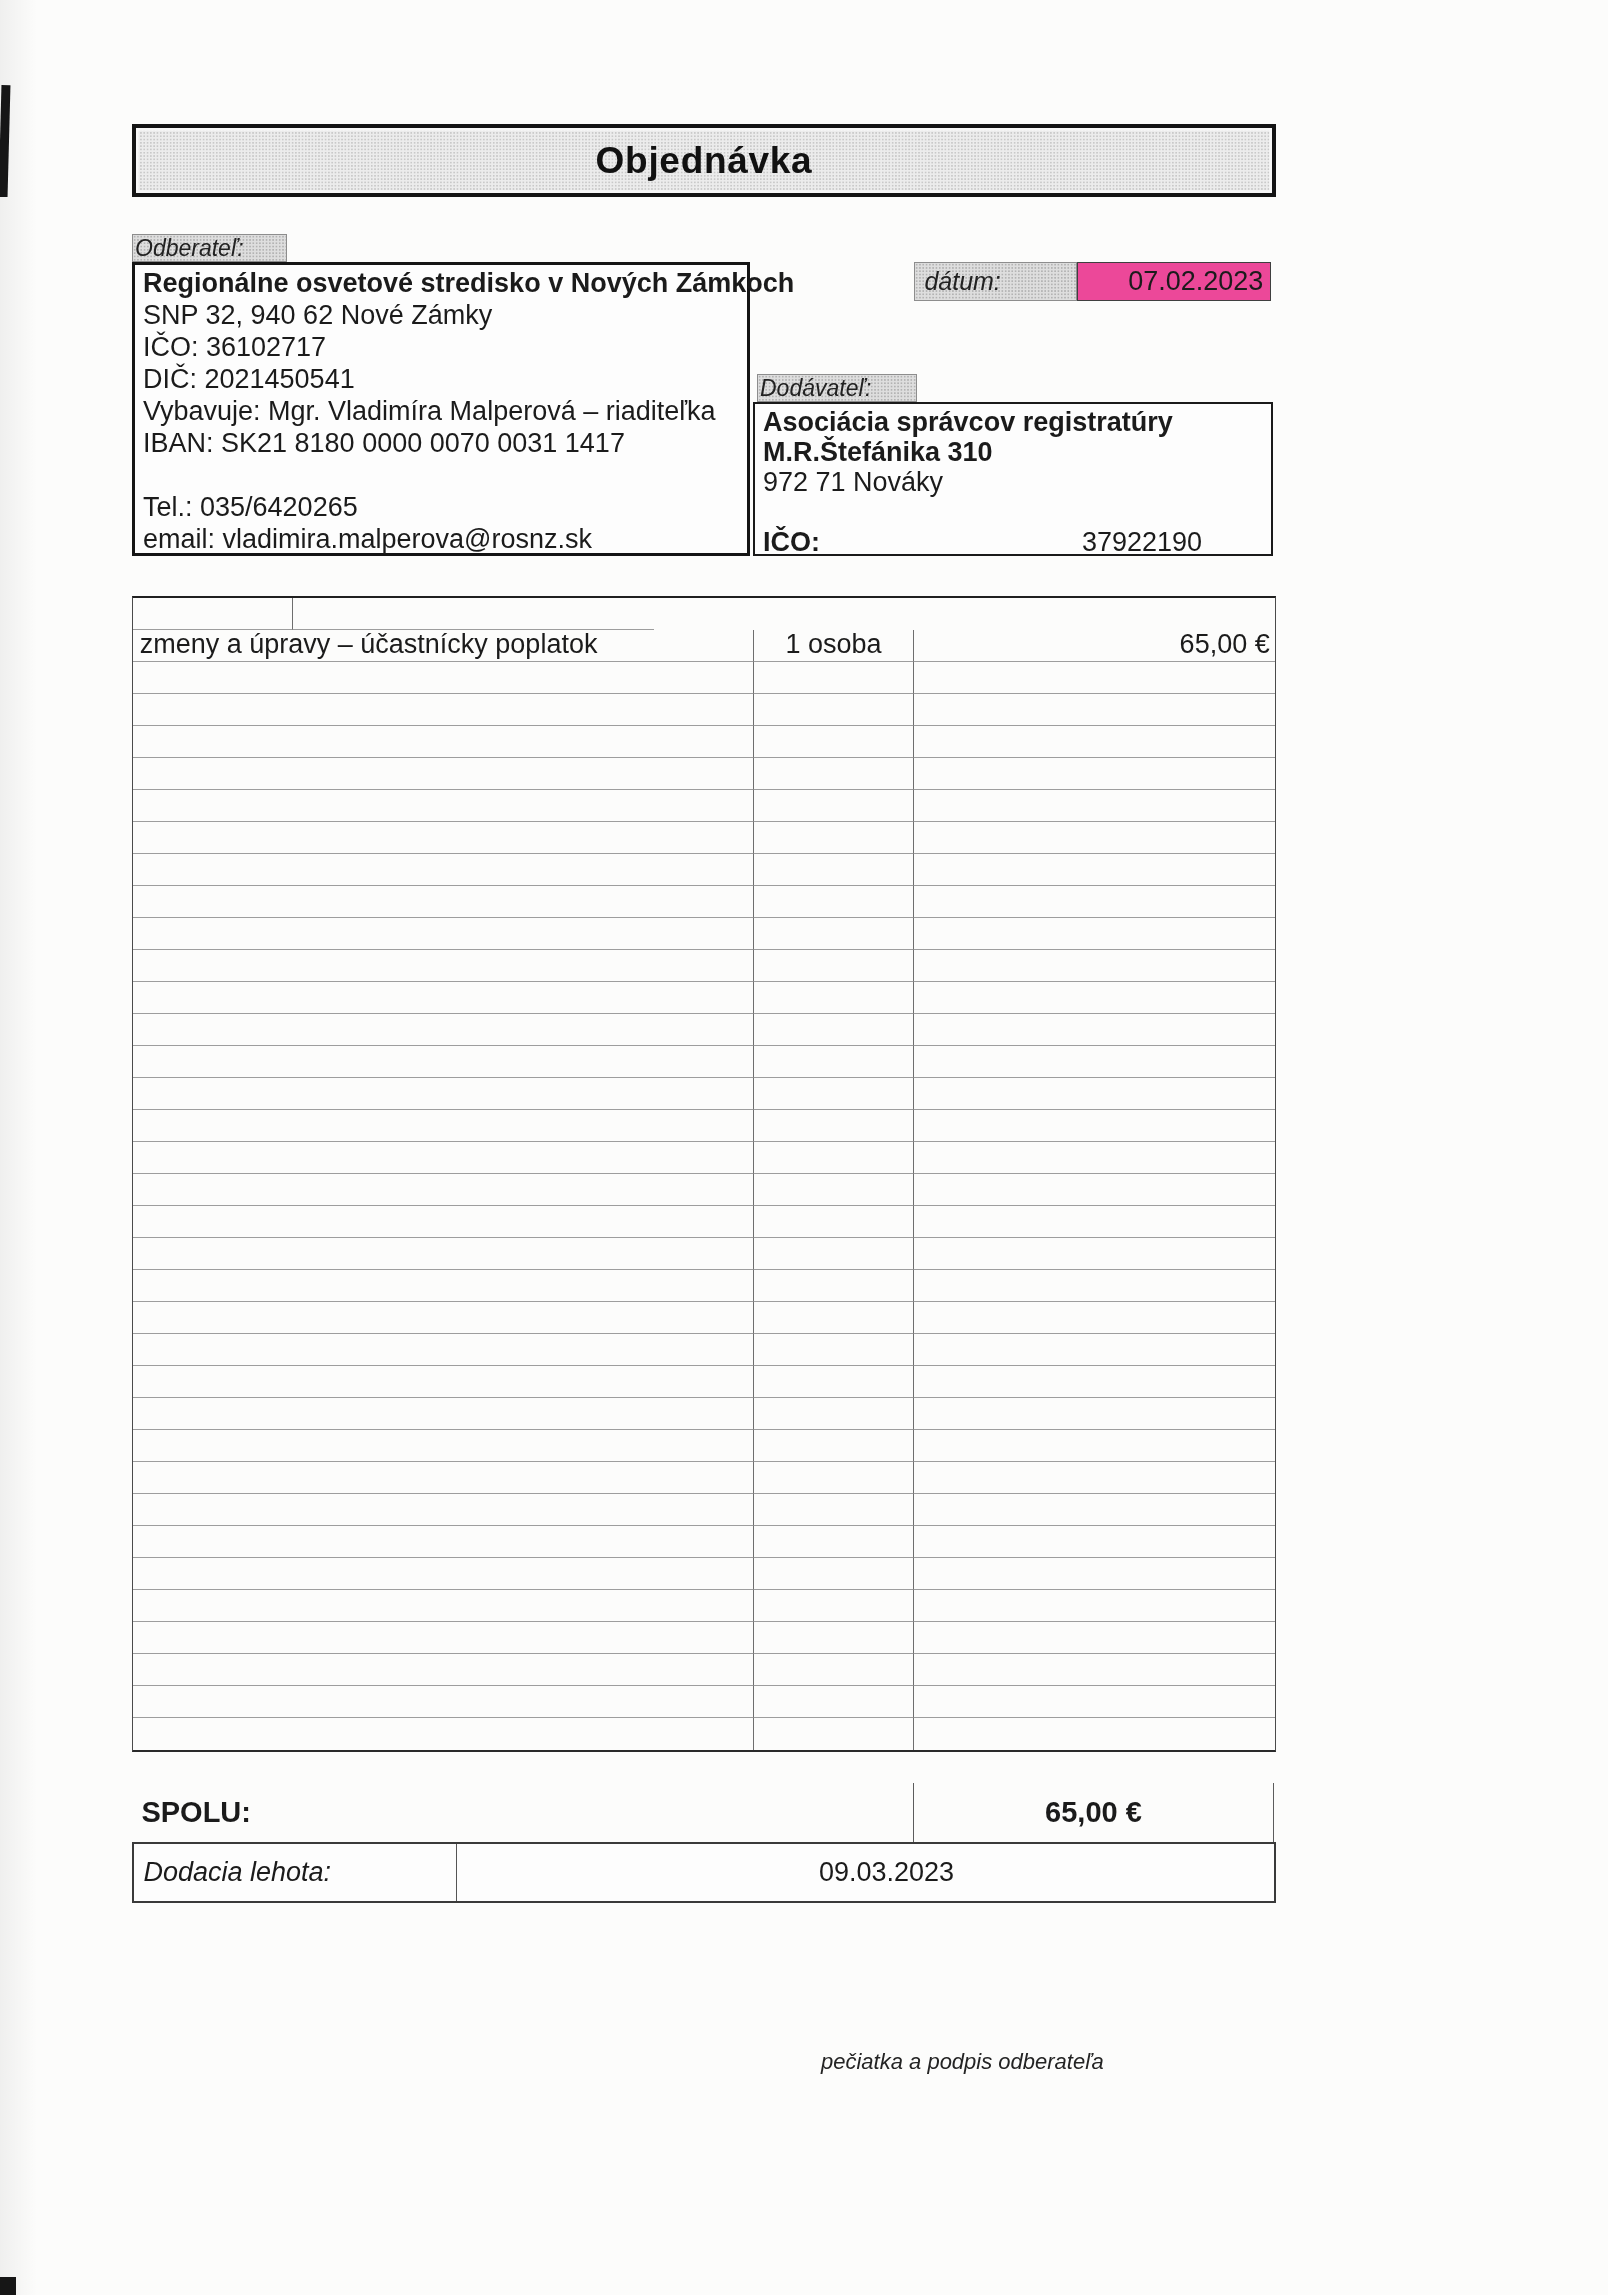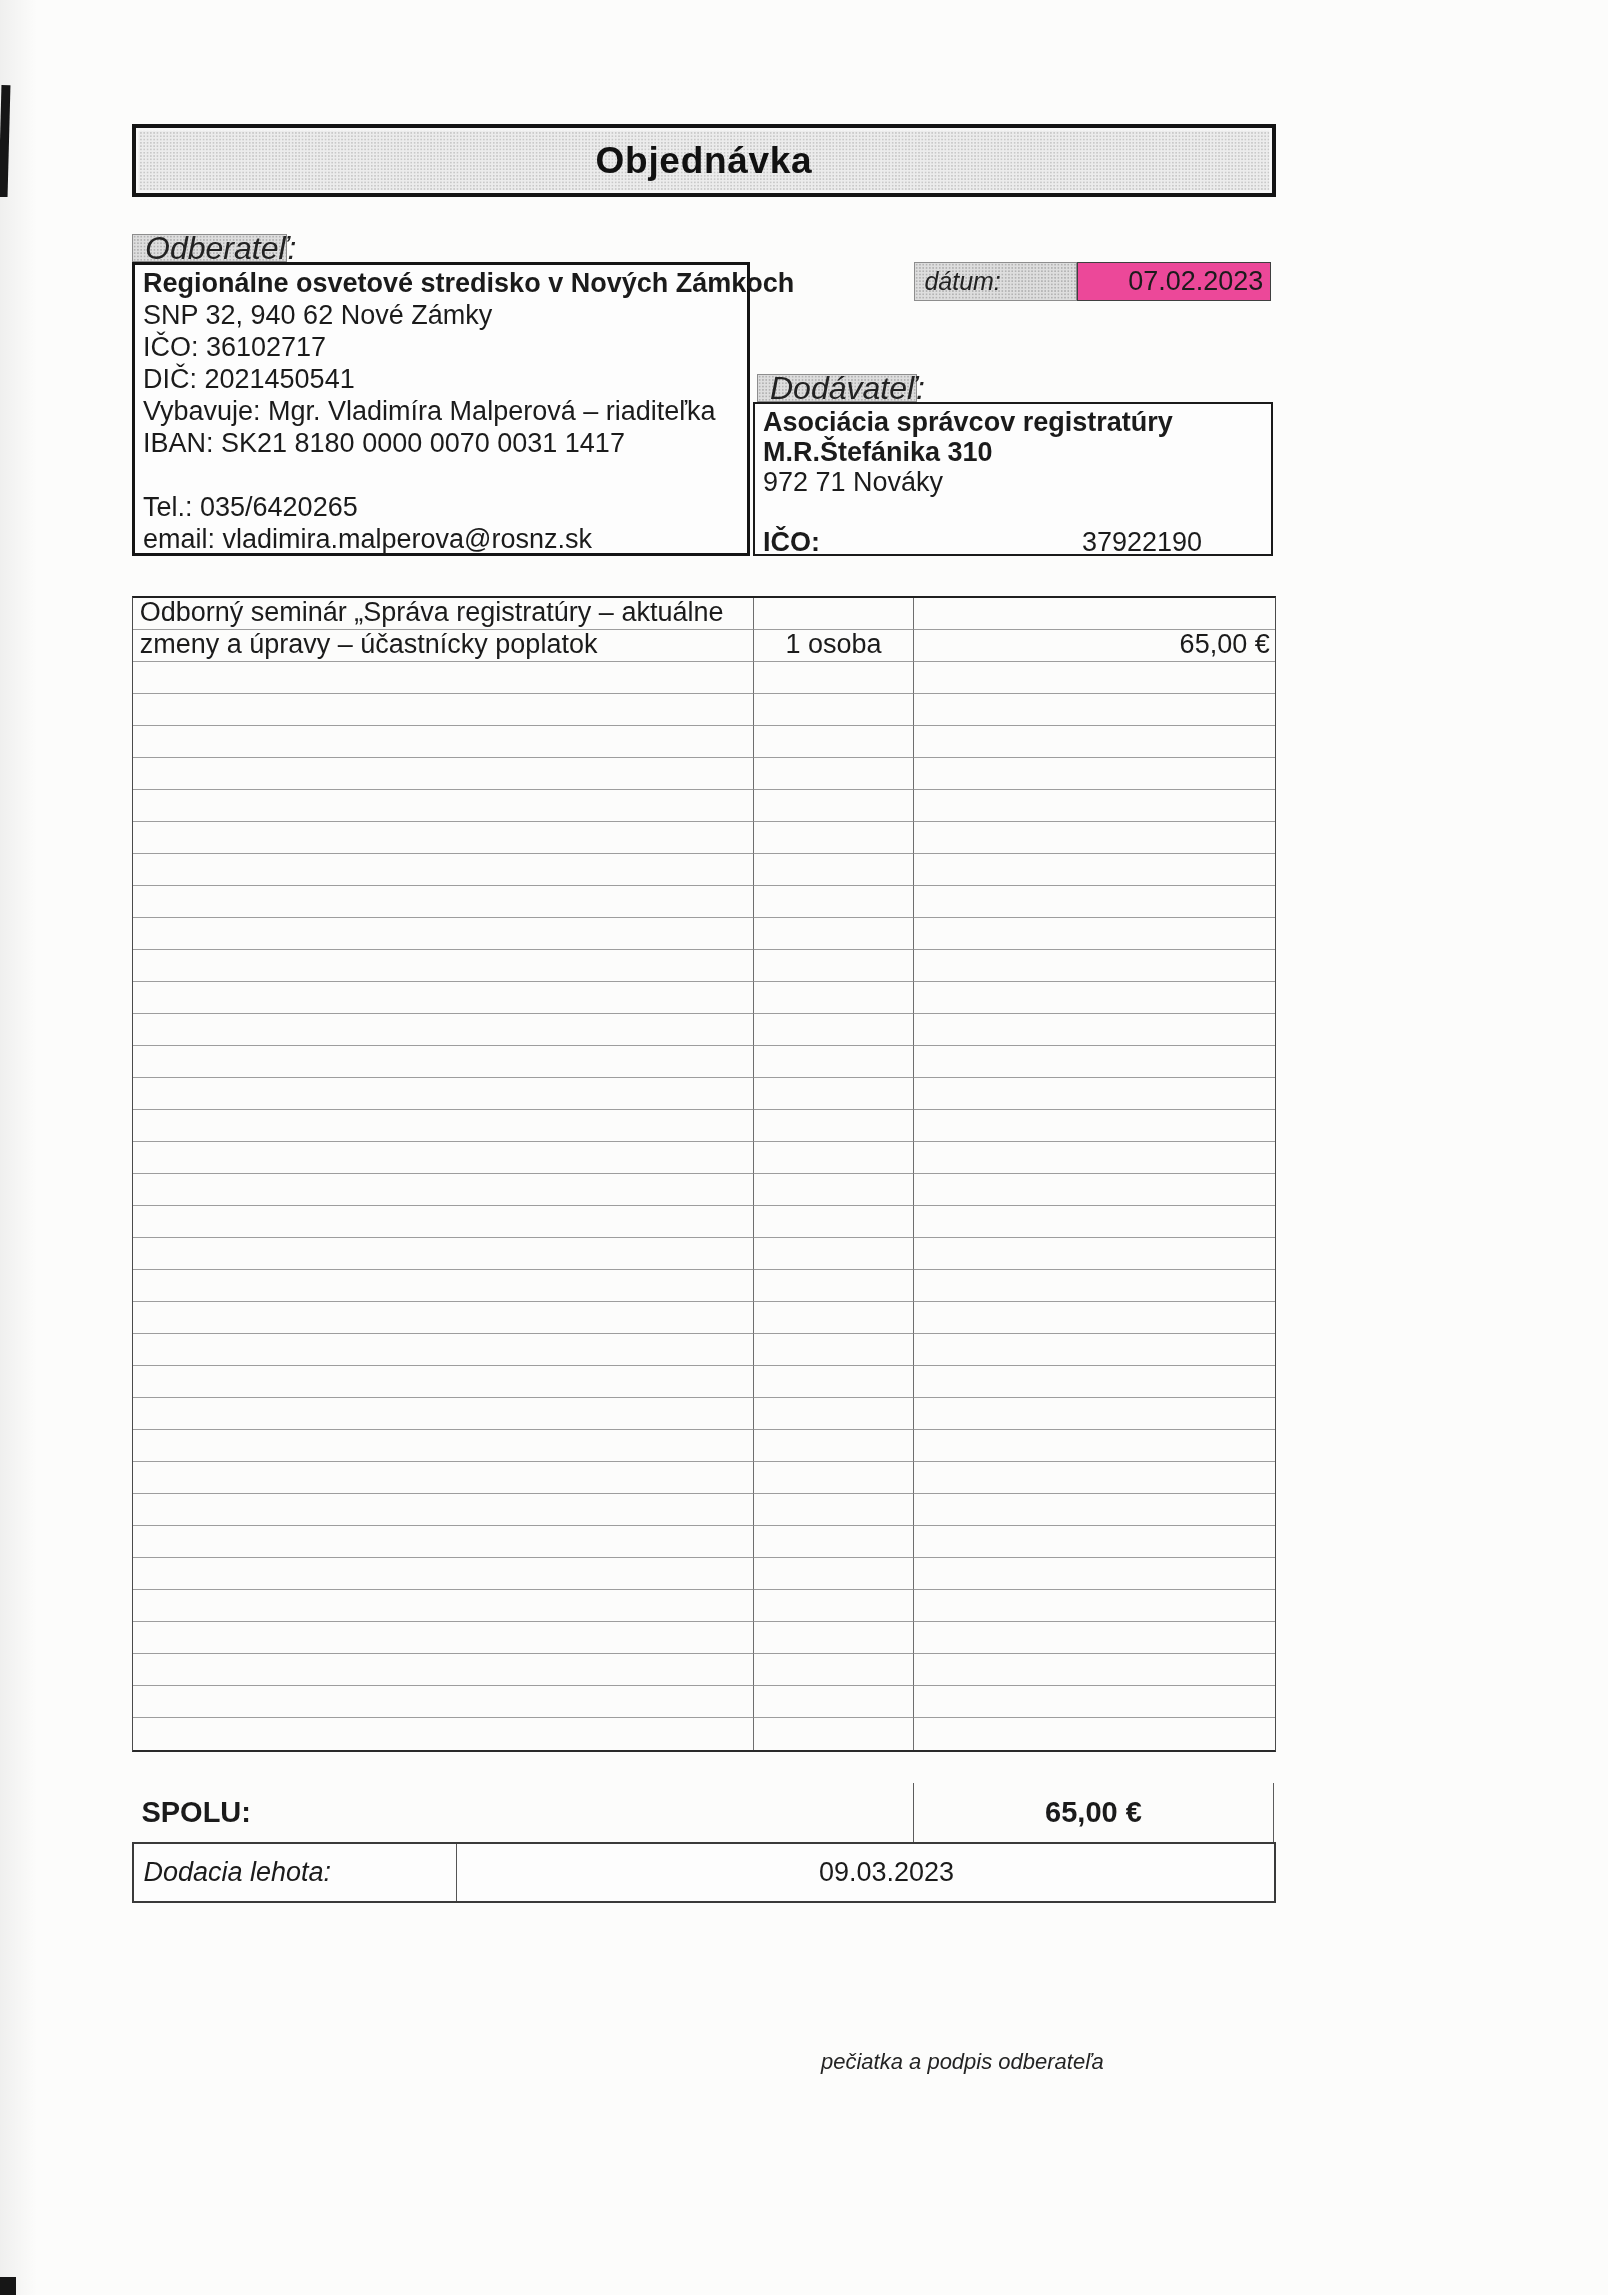--- a/index.html
+++ b/index.html
@@ -42,23 +42,23 @@
     box-shadow: inset 0 0 0 2.7px #f7f7f7;
     display:flex; align-items:center; justify-content:center;
   }
   .title-box span { font-size:37px; font-weight:bold; letter-spacing:0.7px; color:#111; }
 
   
   .shaded-label {
     position:absolute;
     border:0.7px solid #8d8d8d;
     font-style: italic;
-    font-size:32px;
+    font-size:23px;
     line-height:27px;
-    padding-left:12px;
+    padding-left:2px;
     color:#222;
   }
   .buyer-label    { left:132px;  top:234px; width:155px; height:28px; }
   .supplier-label { left:757px; top:374px; width:160px; height:28px; }
 
   
   .buyer-box {
     position:absolute; left:132px; top:262px; width:618px; height:294px;
     border:3.3px solid #151515; background:#fdfdfd;
     padding:2px 8px;
@@ -177,21 +177,20 @@
     <div class="line">972 71 Nováky</div>
     <div class="line">&nbsp;</div>
     <div class="line ico-line">
       <span class="ico-lbl">IČO:</span><span>37922190</span>
     </div>
   </div>
 
   <div class="order-table">
     <div class="tbody">
         <div class="trow">
-          <div class="cell c1">Odborný seminár „Správa registratúry – aktuálne</div>
           <div class="cell c2"></div>
           <div class="cell c3"></div>
         </div>
         <div class="trow">
           <div class="cell c1">zmeny a úpravy – účastnícky poplatok</div>
           <div class="cell c2">1 osoba</div>
           <div class="cell c3">65,00 €</div>
         </div>
         <div class="trow">
           <div class="cell c1"></div>

